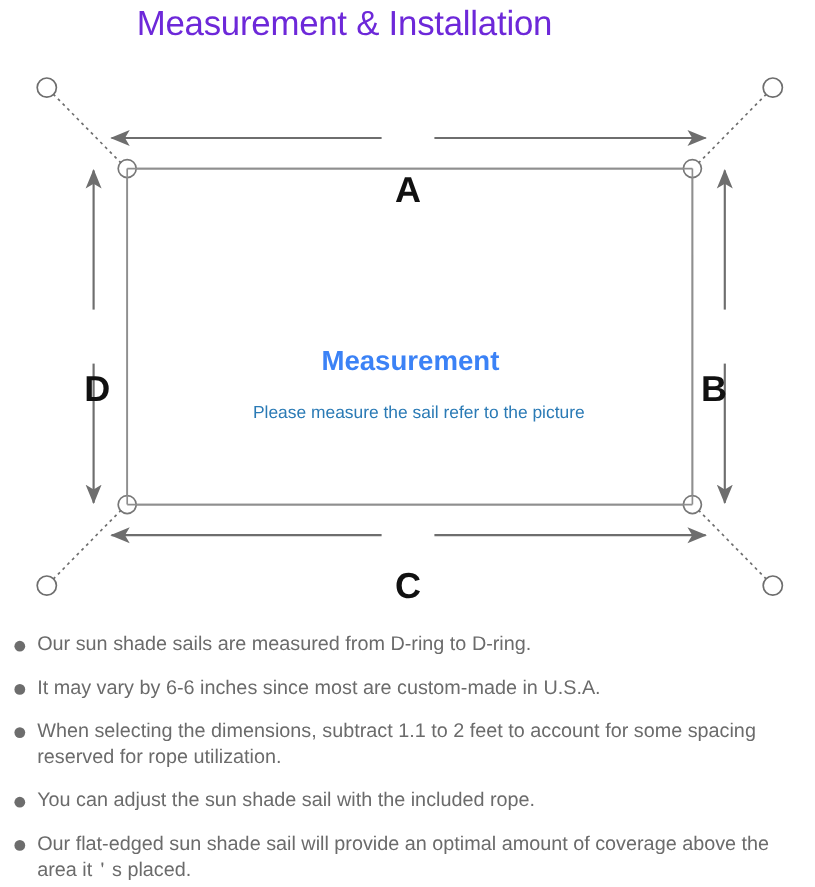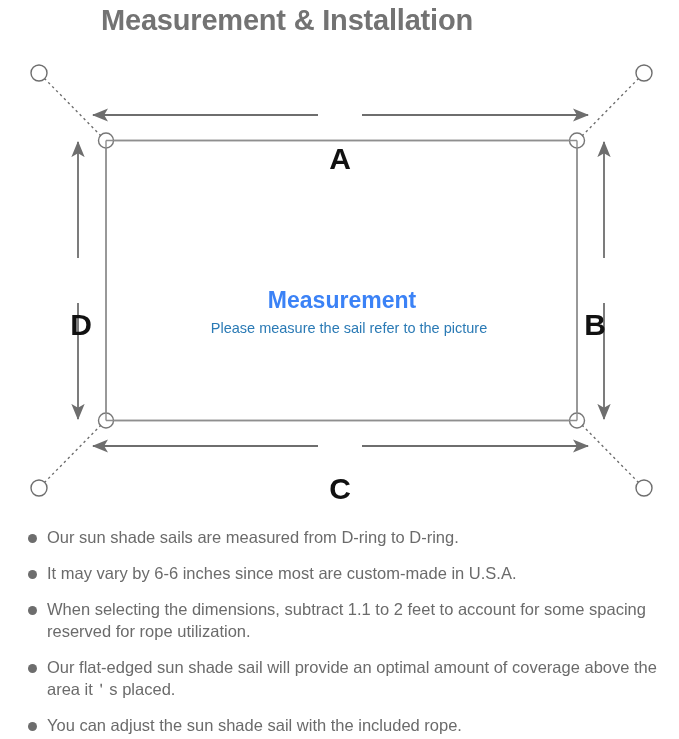--- a/index.html
+++ b/index.html
@@ -17,22 +17,22 @@
   }
 
   
   .title {
     position: absolute;
     left: 0;
     top: 0;
     width: 574px;
     text-align: center;
     font-size: 29px;
-    font-weight: bold;
-    color: #737373;
+    font-weight: normal;
+    color: #6d28d9;
     letter-spacing: -0.2px;
     line-height: 38px;
     padding-top: 1px;
     white-space: nowrap;
   }
 
   
   .diagram {
     position: absolute;
     left: 0;
@@ -57,21 +57,21 @@
     font-size: 23px;
     font-weight: bold;
     color: #3b82f6;
     line-height: 30px;
     white-space: nowrap;
   }
   .center-sub {
     font-size: 14.5px;
     color: #2a7ab5;
     line-height: 22px;
-    margin-top: 2px;
+    margin-top: 18px;
     white-space: nowrap;
     padding-left: 14px;
   }
 
   
   .dim-letter {
     position: absolute;
     font-size: 30px;
     font-weight: bold;
     color: #111111;
@@ -87,21 +87,21 @@
   .notes {
     position: absolute;
     left: 0;
     top: 526px;
     width: 679px;
   }
   .note {
     position: relative;
     display: flex;
     align-items: flex-start;
-    padding: 0 14px 0 28px;
+    padding: 0 14px 0 12px;
     margin-bottom: 14px;
   }
   .note-bullet {
     flex: 0 0 auto;
     width: 9px;
     height: 9px;
     border-radius: 50%;
     background: #6d6d6d;
     margin-top: 8px;
     margin-right: 10px;
@@ -210,19 +210,19 @@
   <div class="note">
     <span class="note-bullet"></span>
     <span class="note-text">It may vary by 6-6 inches since most are custom-made in U.S.A.</span>
   </div>
   <div class="note">
     <span class="note-bullet"></span>
     <span class="note-text">When selecting the dimensions, subtract 1.1 to 2 feet to account for some spacing reserved for rope utilization.</span>
   </div>
   <div class="note">
     <span class="note-bullet"></span>
+    <span class="note-text">You can adjust the sun shade sail with the included rope.</span>
+  </div>
+  <div class="note">
+    <span class="note-bullet"></span>
     <span class="note-text">Our flat-edged sun shade sail will provide an optimal amount of coverage above the area it＇s placed.</span>
   </div>
-  <div class="note">
-    <span class="note-bullet"></span>
-    <span class="note-text">You can adjust the sun shade sail with the included rope.</span>
-  </div>
 </div>
 
 </body></html>

